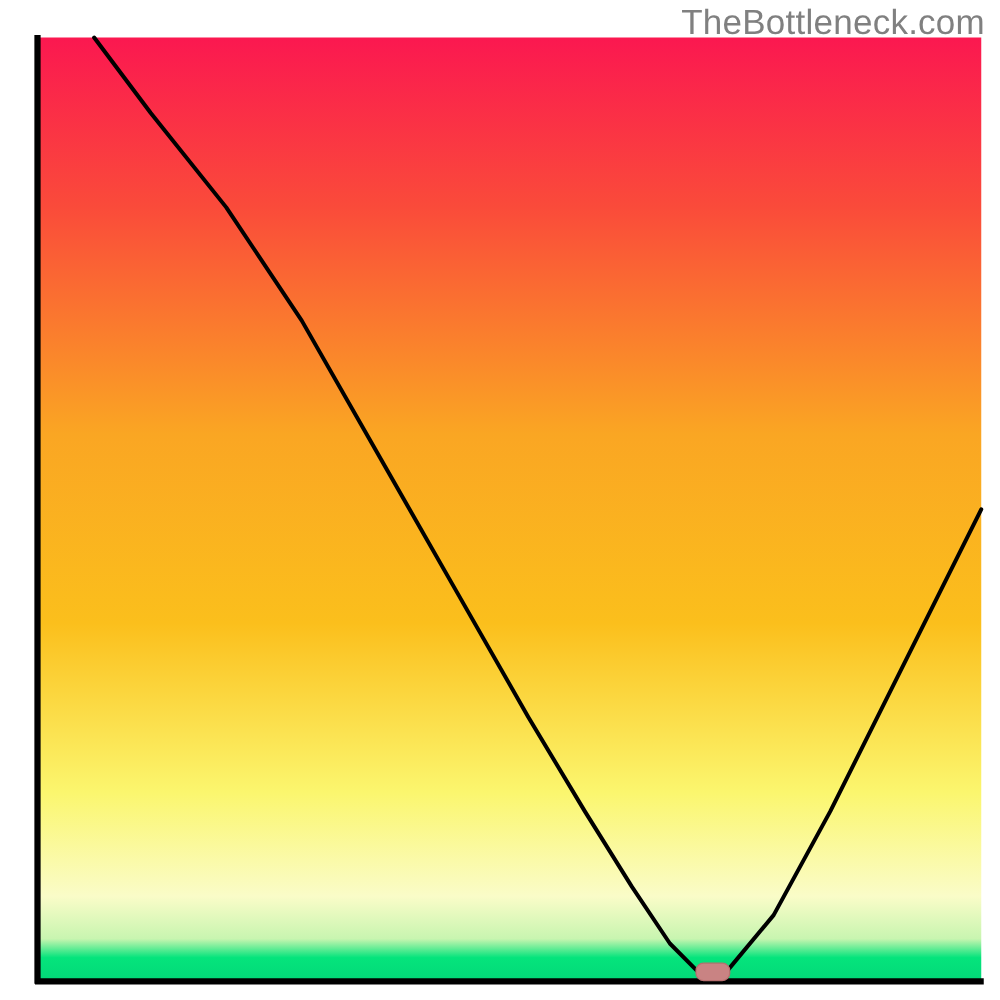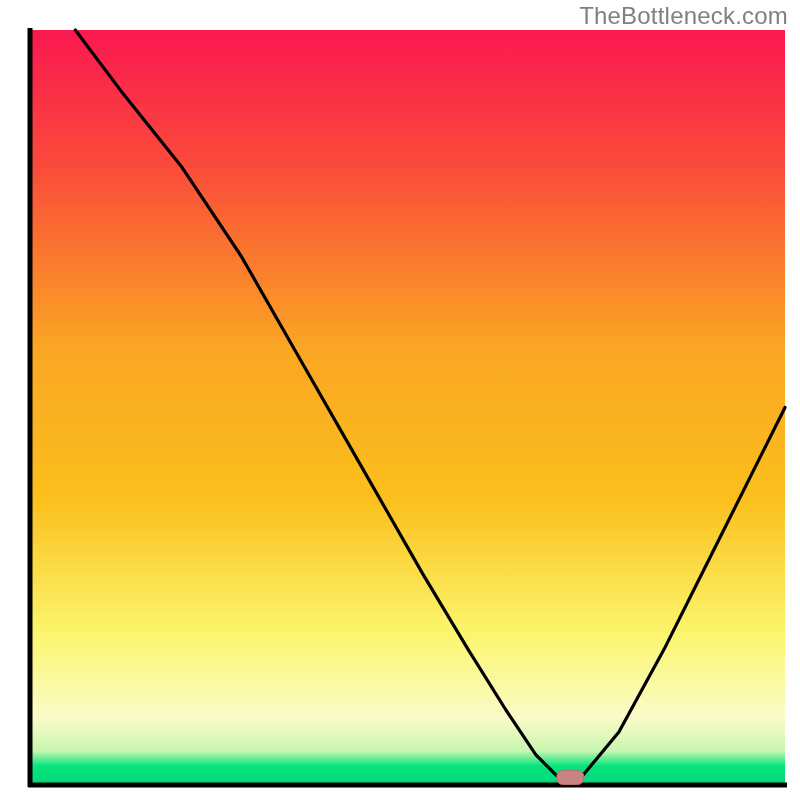--- a/index.html
+++ b/index.html
@@ -13,21 +13,21 @@
   .wrap {
     position: relative;
     width: 800px;
     height: 800px;
   }
   .watermark {
     position: absolute;
     top: 2px;
     right: 12px;
     color: #808080;
-    font-size: 24px;
+    font-size: 28px;
     font-weight: 400;
     letter-spacing: 0.2px;
     z-index: 10;
   }
   svg {
     position: absolute;
     left: 0;
     top: 0;
   }
 </style>

